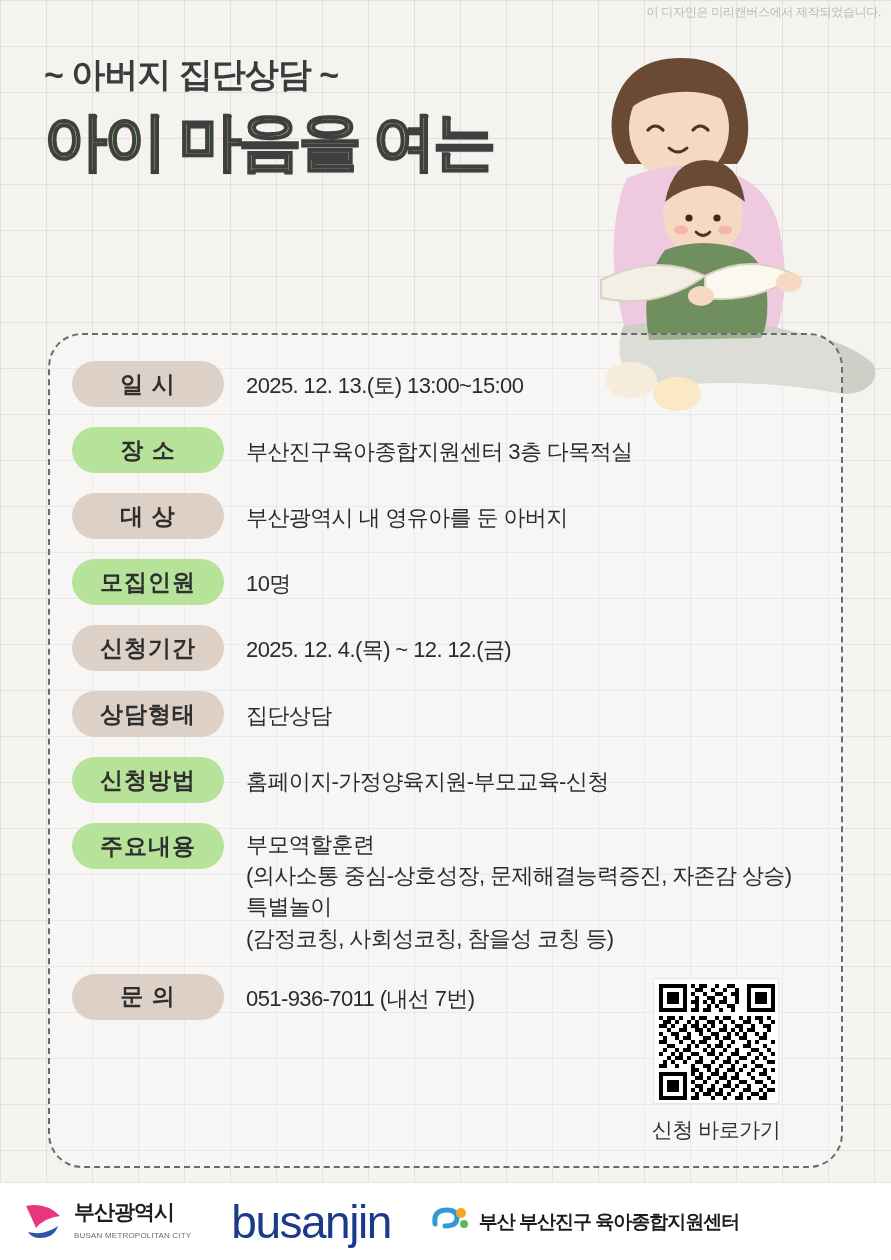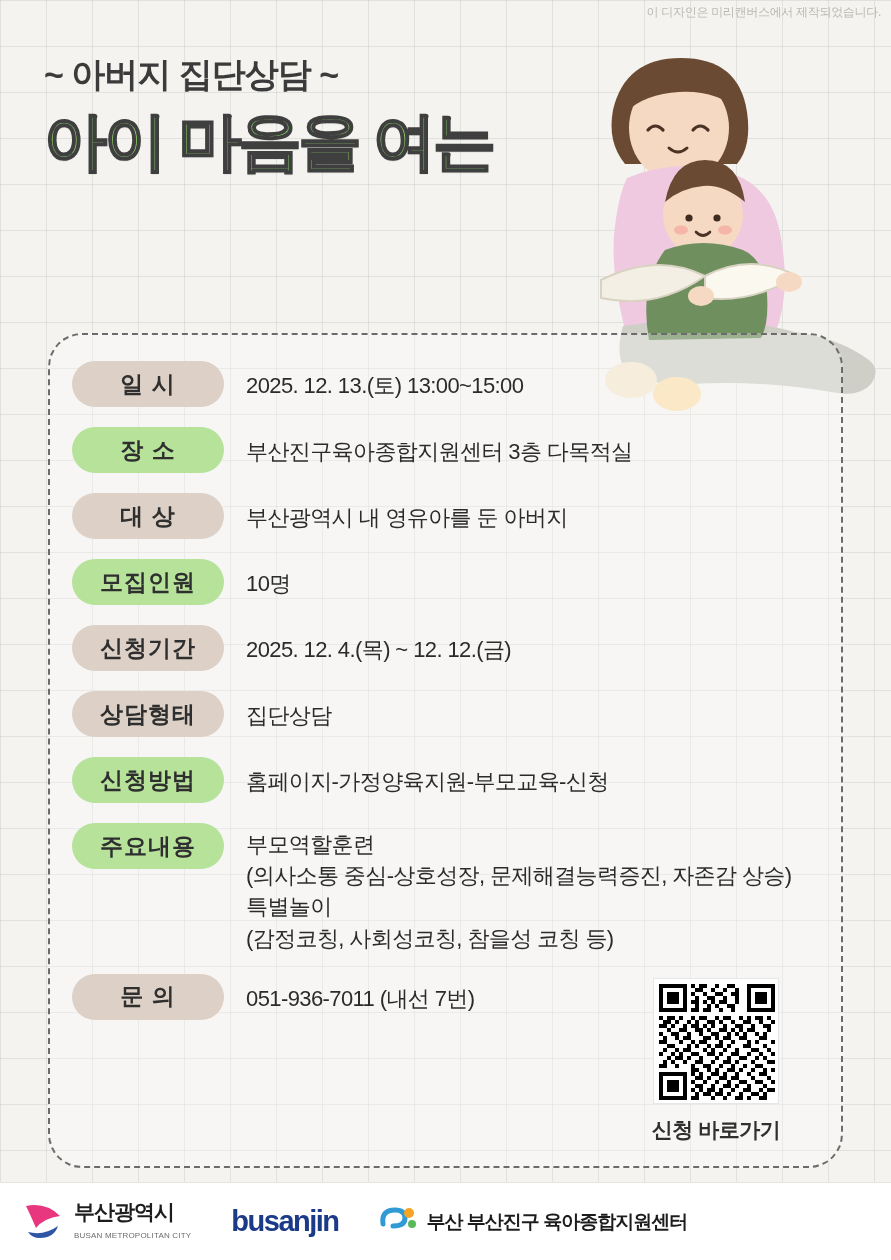--- a/index.html
+++ b/index.html
@@ -74,41 +74,41 @@
   .qr-box {
     position: absolute; right: 42px; bottom: 22px;
     width: 166px; text-align: center;
   }
   .qr {
     width: 126px; height: 126px; margin: 0 auto;
     background: #fff; padding: 5px; border: 1px solid #e6e6e6;
   }
   .qr svg { display: block; }
   .qr-label {
-    margin-top: 12px; font-size: 21px; font-weight: 700;
+    margin-top: 12px; font-size: 21px; font-weight: 400;
     color: #2f2f2f; letter-spacing: -0.5px;
   }
 
   
   .footer {
     position: absolute; left: 0; right: 0; bottom: 0; height: 78px;
     background: #ffffff;
     border-top: 1px solid #e4e4e0;
     display: flex; align-items: center; gap: 40px;
     padding: 0 22px;
   }
   .logo { display: flex; align-items: center; gap: 8px; }
   .logo-mark { flex: none; }
   .logo-text-main {
     font-size: 21px; font-weight: 800; color: #1c1c1c; letter-spacing: -1px;
     line-height: 1.05;
   }
   .logo-text-sub { font-size: 8px; color: #6c6c6c; letter-spacing: 0.2px; }
   .busanjin-word {
-    font-size: 29px; font-weight: 700; color: #1b3a8a; letter-spacing: -1.5px;
+    font-size: 46px; font-weight: 400; color: #1b3a8a; letter-spacing: -1.5px;
   }
   .dangsin {
     font-size: 22px; font-weight: 800; letter-spacing: -1.5px; line-height: 1;
   }
   .dangsin .a { color: #e23b52; }
   .dangsin .c { color: #e8a020; }
   .dangsin-sub { font-size: 7px; color: #7a7a7a; text-align: center; margin-top: 3px; }
   .center-name { font-size: 19px; font-weight: 700; color: #1c1c1c; letter-spacing: -1px; text-align: center; }
 </style>
 </head>

